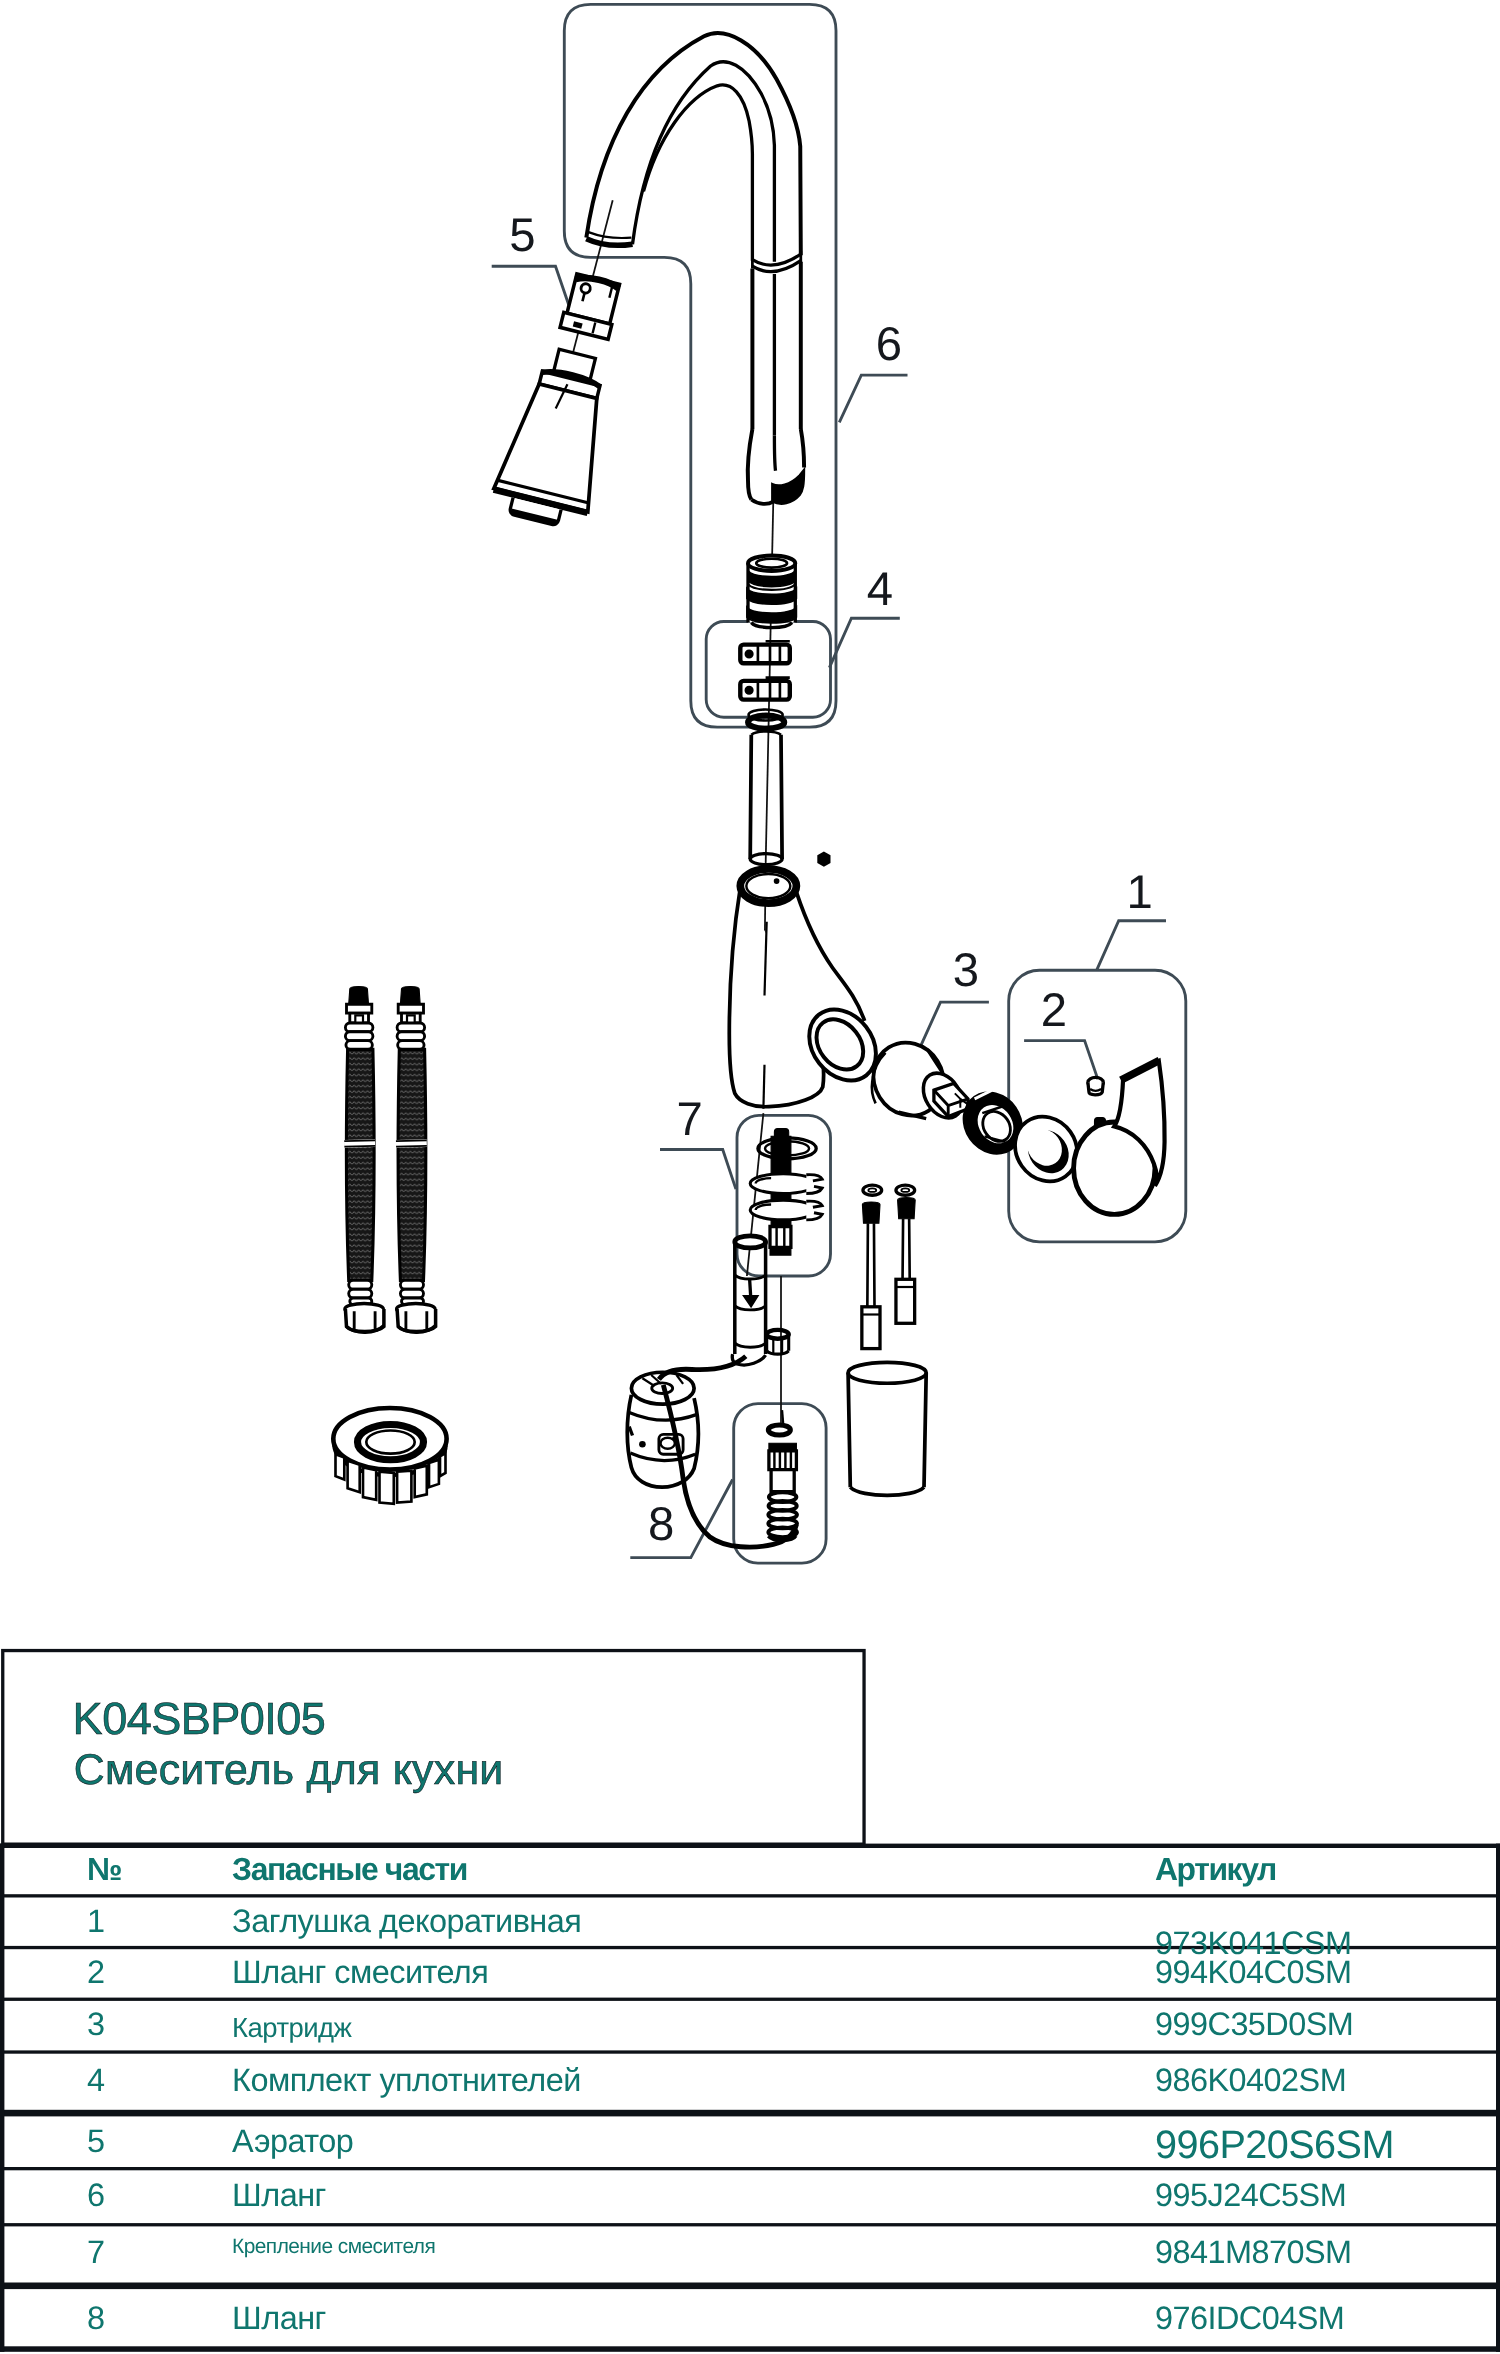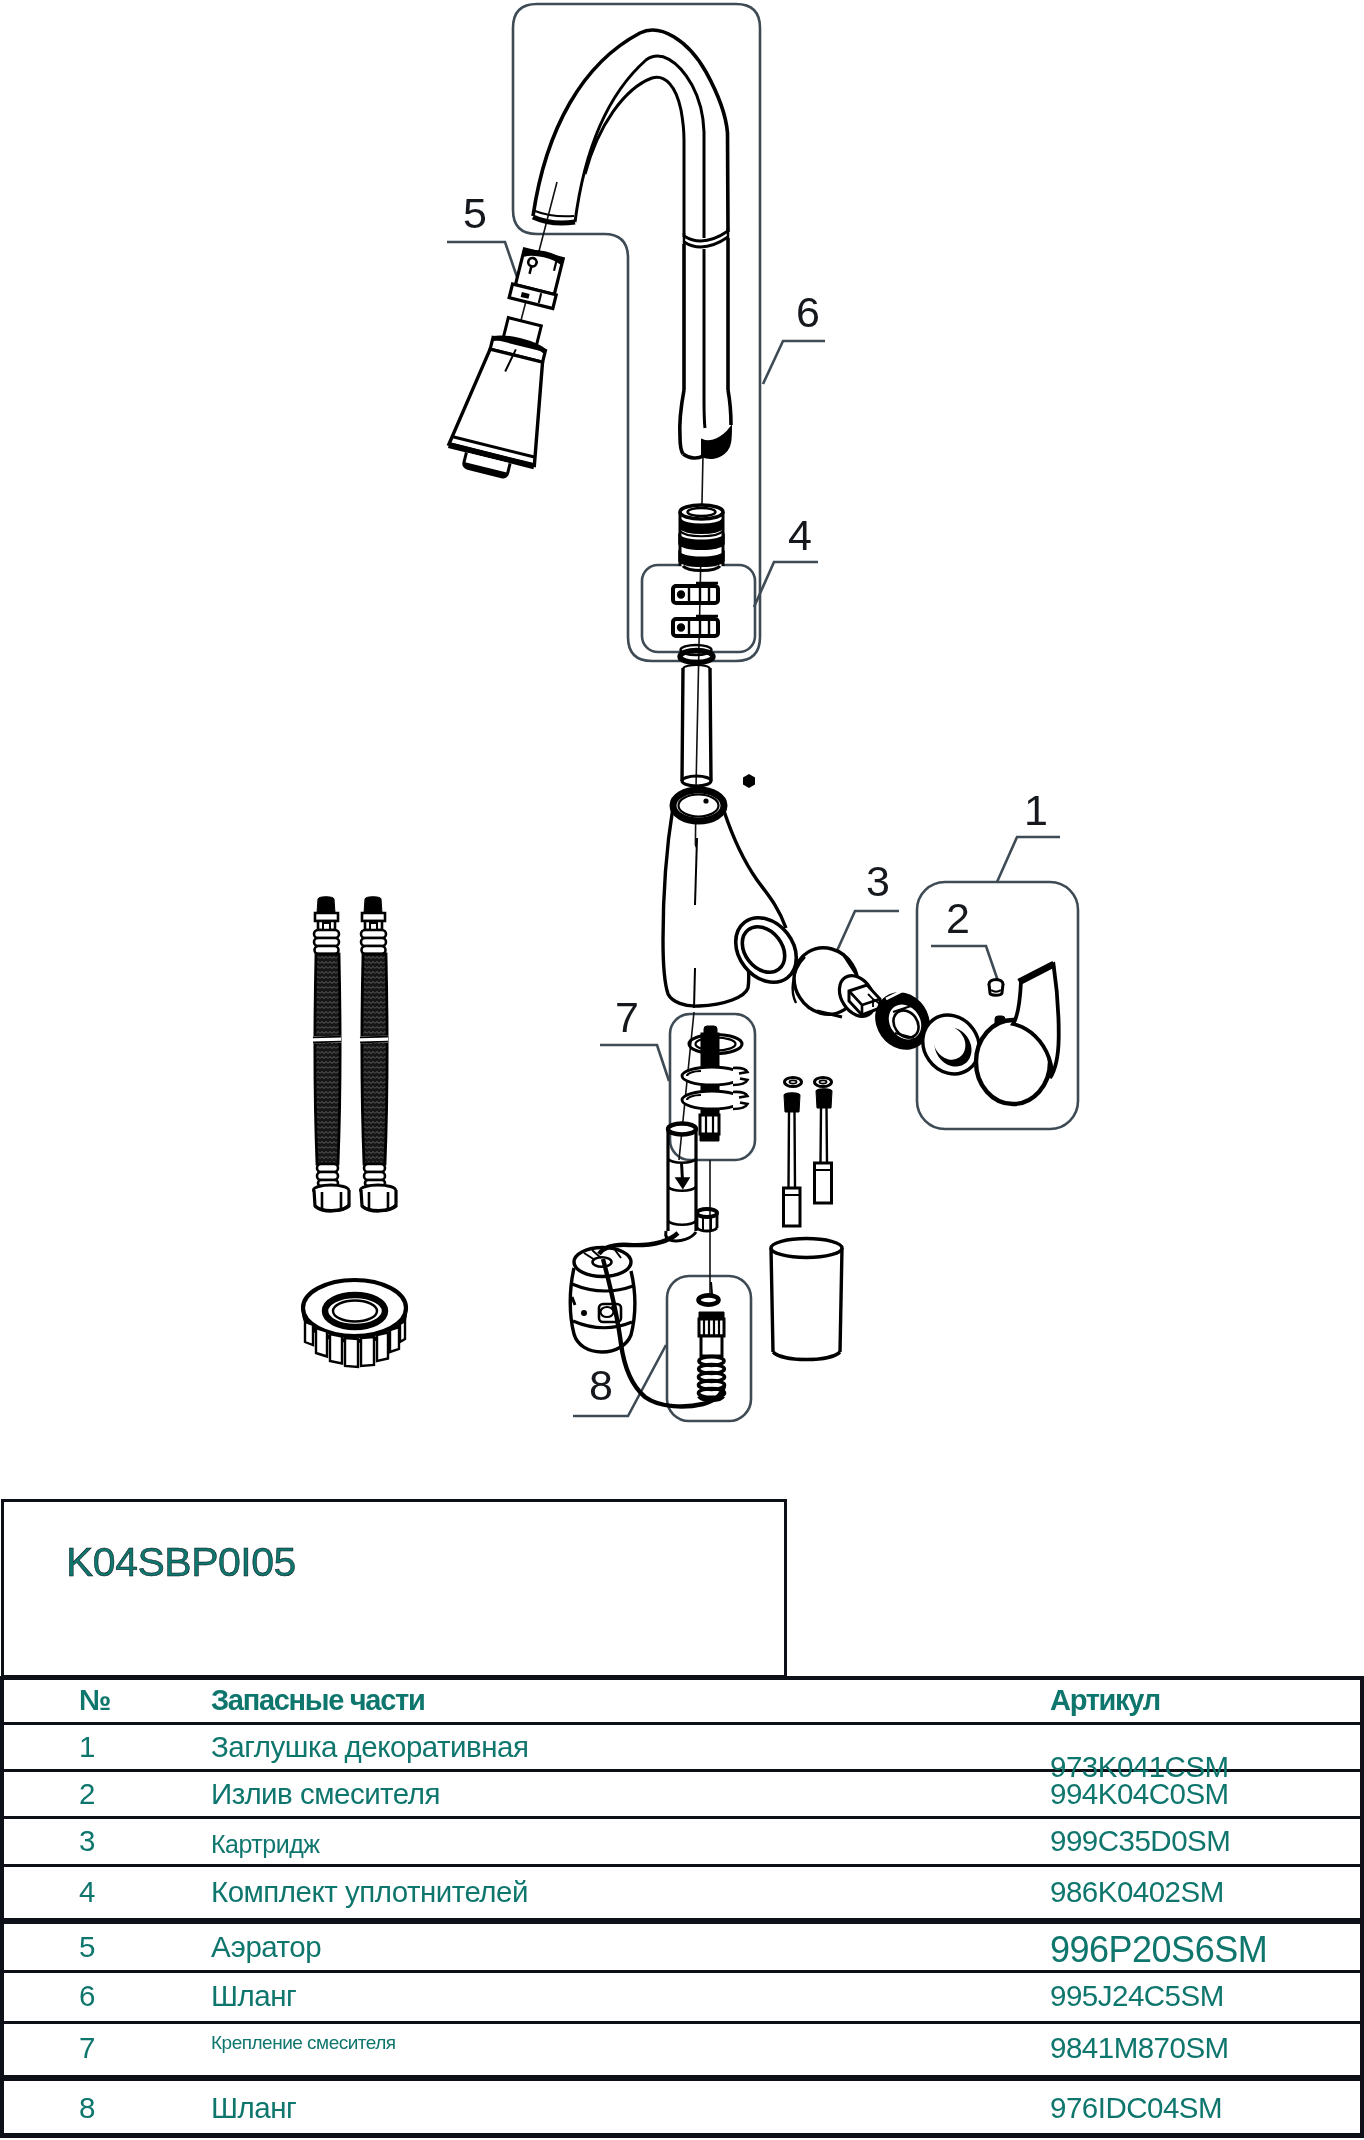--- a/index.html
+++ b/index.html
@@ -336,20 +336,21 @@
 <path d="M361,1338 l13,-1 v28 l-13,1 Z"></path>
 <path d="M377,1335 l11,-2.5 v26 l-11,2.5 Z"></path>
 <path d="M390,1330 l9,-3 v22 l-9,3 Z"></path>
 <path d="M400,1324 l5,-3 v18 l-5,3 Z"></path>
 </g>
 </g>
 </svg>
 
 <div style="position:absolute;left:1px;top:1499px;width:786px;height:179px;border:3px solid #0d1117;box-sizing:border-box;"></div>
 <div class="txt" style="left:66px;top:1542px;font-size:41px;letter-spacing:-0.5px;-webkit-text-stroke:0.5px #0d1117;">K04SBP0I05</div>
+<div class="txt" style="left:67px;top:1590px;font-size:39px;letter-spacing:0.2px;-webkit-text-stroke:0.5px #0d1117;">Смеситель для кухни</div>
 
 <div class="ln" style="left:0px;top:1676px;width:1364px;height:4px;"></div>
 <div class="ln" style="left:0px;top:1722px;width:1364px;height:3px;"></div>
 <div class="ln" style="left:0px;top:1769px;width:1364px;height:3px;"></div>
 <div class="ln" style="left:0px;top:1816px;width:1364px;height:3px;"></div>
 <div class="ln" style="left:0px;top:1864px;width:1364px;height:3px;"></div>
 <div class="ln" style="left:0px;top:1918px;width:1364px;height:6px;"></div>
 <div class="ln" style="left:0px;top:1970px;width:1364px;height:3px;"></div>
 <div class="ln" style="left:0px;top:2021px;width:1364px;height:3px;"></div>
 <div class="ln" style="left:0px;top:2075px;width:1364px;height:6px;"></div>
@@ -358,21 +359,21 @@
 <div class="ln" style="left:0px;top:1676px;width:4px;height:462px;"></div>
 <div class="ln" style="left:1360px;top:1676px;width:4px;height:462px;"></div>
 
 <div class="txt" style="left:79px;top:1686px;font-size:29px;font-weight:bold;letter-spacing:-1.3px;">№</div>
 <div class="txt" style="left:211px;top:1686px;font-size:29px;font-weight:bold;letter-spacing:-1.3px;">Запасные части</div>
 <div class="txt" style="left:1050px;top:1686px;font-size:29px;font-weight:bold;letter-spacing:-1.3px;">Артикул</div>
 <div class="txt" style="left:79px;top:1732px;font-size:29.5px;letter-spacing:-0.5px;">1</div>
 <div class="txt" style="left:211px;top:1732px;font-size:29.5px;letter-spacing:-0.5px;">Заглушка декоративная</div>
 <div class="txt" style="left:1050px;top:1732px;font-size:29.5px;letter-spacing:-0.5px;margin-top:20px;">973K041CSM</div>
 <div class="txt" style="left:79px;top:1779px;font-size:29.5px;letter-spacing:-0.5px;">2</div>
-<div class="txt" style="left:211px;top:1779px;font-size:29.5px;letter-spacing:-0.5px;">Излив смесителя</div>
+<div class="txt" style="left:211px;top:1779px;font-size:29.5px;letter-spacing:-0.5px;">Шланг смесителя</div>
 <div class="txt" style="left:1050px;top:1779px;font-size:29.5px;letter-spacing:-0.5px;">994K04C0SM</div>
 <div class="txt" style="left:79px;top:1826px;font-size:29.5px;letter-spacing:-0.5px;">3</div>
 <div class="txt" style="left:211px;top:1820px;font-size:25px;letter-spacing:-0.5px;margin-top:12px;">Картридж</div>
 <div class="txt" style="left:1050px;top:1826px;font-size:29.5px;letter-spacing:-0.5px;">999C35D0SM</div>
 <div class="txt" style="left:79px;top:1877px;font-size:29.5px;letter-spacing:-0.5px;">4</div>
 <div class="txt" style="left:211px;top:1877px;font-size:29.5px;letter-spacing:-0.5px;">Комплект уплотнителей</div>
 <div class="txt" style="left:1050px;top:1877px;font-size:29.5px;letter-spacing:-0.5px;">986K0402SM</div>
 <div class="txt" style="left:79px;top:1932px;font-size:29.5px;letter-spacing:-0.5px;">5</div>
 <div class="txt" style="left:211px;top:1932px;font-size:29.5px;letter-spacing:-0.5px;">Аэратор</div>
 <div class="txt" style="left:1050px;top:1932px;font-size:36px;letter-spacing:-0.5px;">996P20S6SM</div>

